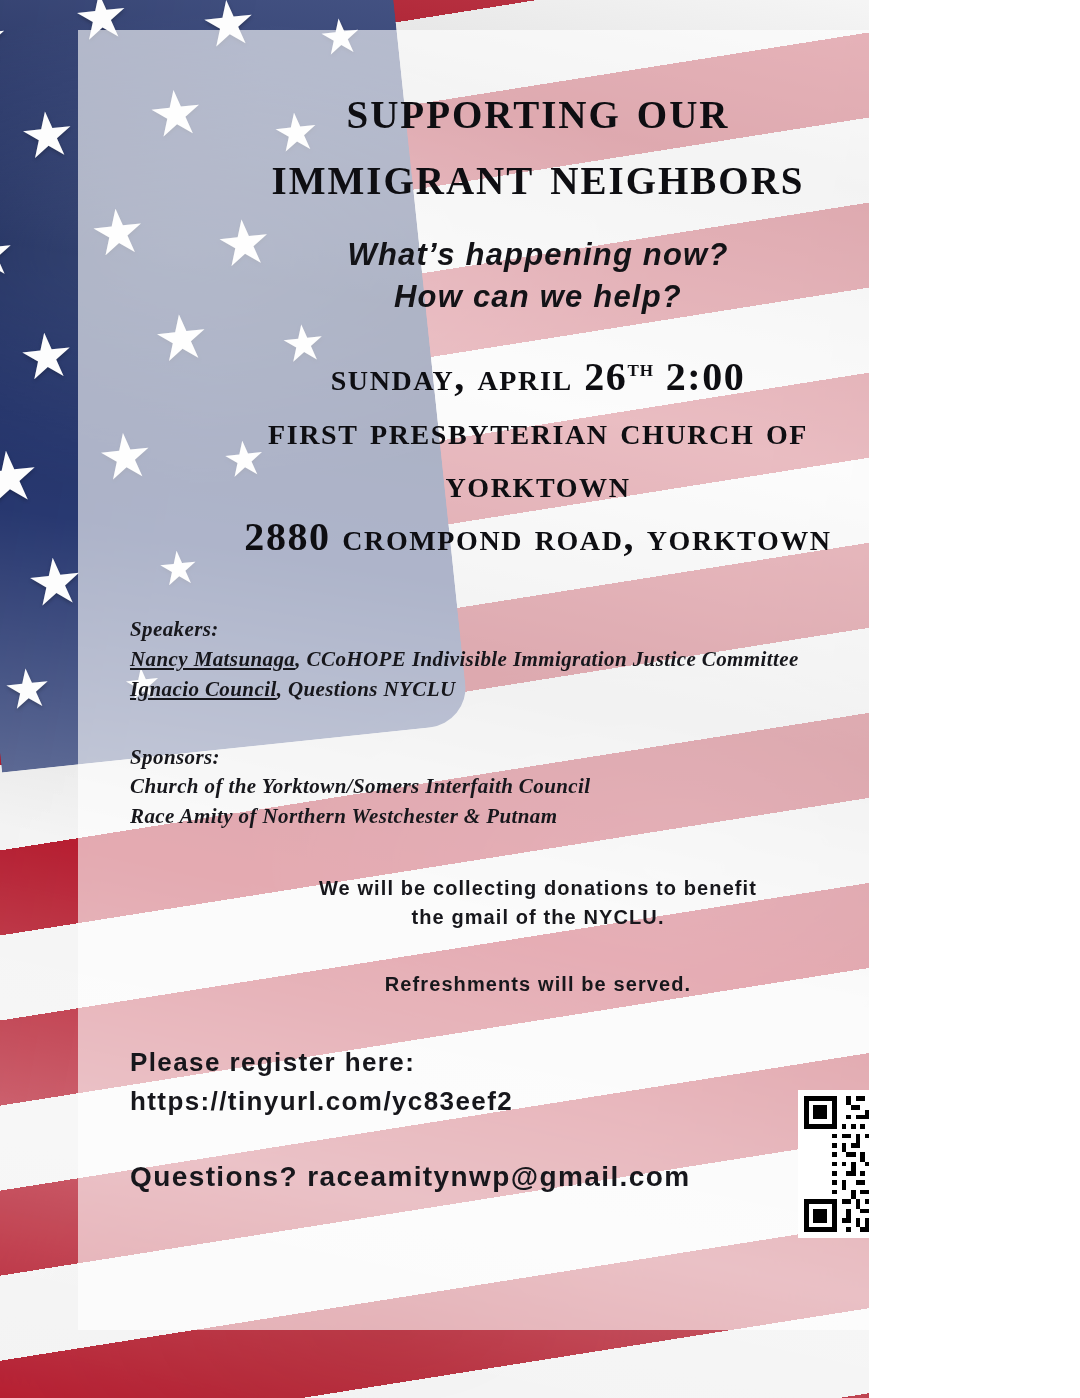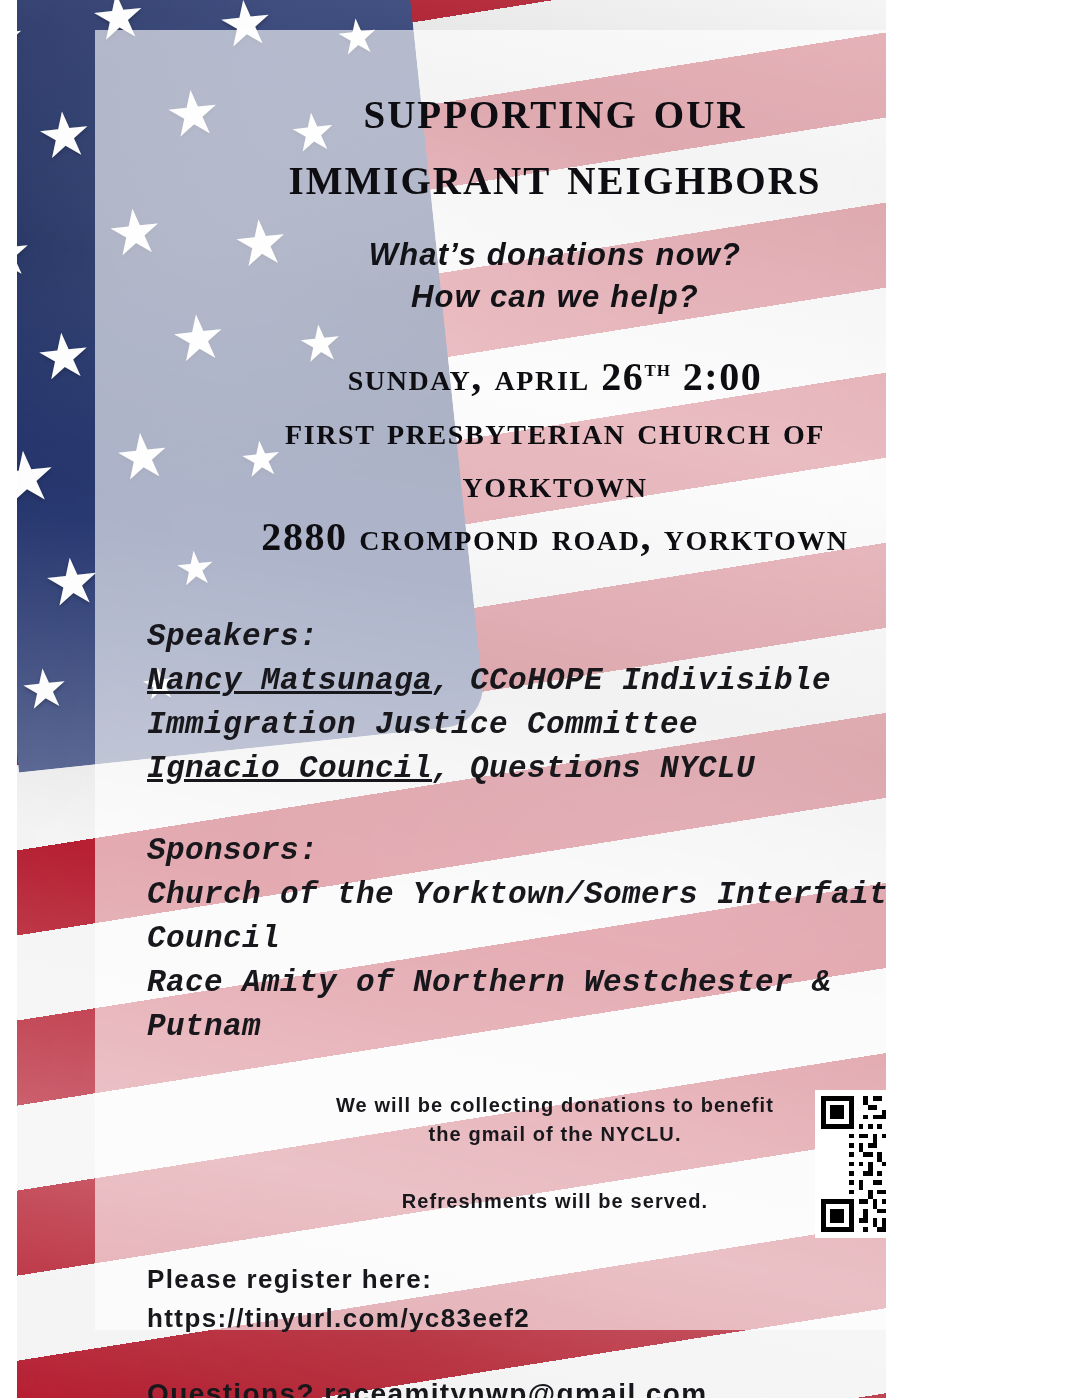--- a/index.html
+++ b/index.html
@@ -12,21 +12,20 @@
     font-family: "Liberation Sans", sans-serif;
     overflow: hidden;
   }
 
   .poster {
     position: relative;
     width: 869px;
     height: 1398px;
     overflow: hidden;
     background: #0f766e;
-    margin-left: 17px;
   }
 
   
   .flag-bg {
     position: absolute;
     inset: 0;
     background:
       
       linear-gradient(12deg, rgba(255,255,255,0.00) 0%, rgba(255,255,255,0.30) 18%, rgba(255,255,255,0.00) 36%,
                              rgba(0,0,0,0.10) 52%, rgba(255,255,255,0.22) 70%, rgba(0,0,0,0.08) 88%, rgba(255,255,255,0.12) 100%),
@@ -116,25 +115,25 @@
     text-transform: lowercase;
     margin-top: 32px;
   }
   .details .sup {
     font-size: 0.62em;
     vertical-align: super;
     letter-spacing: 1px;
   }
 
   .block {
-    font-family: Liberation Mono, monospace;
+    font-family: Liberation Serif, serif;
     font-style: italic;
     font-weight: bold;
     color: #17171c;
-    font-size: 31px;
+    font-size: 21px;
     letter-spacing: 0.4px;
     line-height: 1.42;
   }
   .block.speakers { margin-top: 52px; }
   .block.sponsors { margin-top: 38px; }
   .u { text-decoration: underline; }
 
   .centered-note {
     text-align: center;
     font-family: "Liberation Sans", sans-serif;
@@ -213,21 +212,21 @@
   <div class="wave-shade"></div>
 
   <div class="panel">
 
     <div class="title">
       <div>Supporting Our</div>
       <div>Immigrant Neighbors</div>
     </div>
 
     <div class="subtitle">
-      <div>What’s donations now?</div>
+      <div>What’s happening now?</div>
       <div>How can we help?</div>
     </div>
 
     <div class="details">
       <div>
         <span>Sunday, April 26</span><span class="sup">th</span><span> 2:00</span>
       </div>
       <div>First Presbyterian Church of</div>
       <div>Yorktown</div>
       <div>2880 Crompond Road, Yorktown</div>

